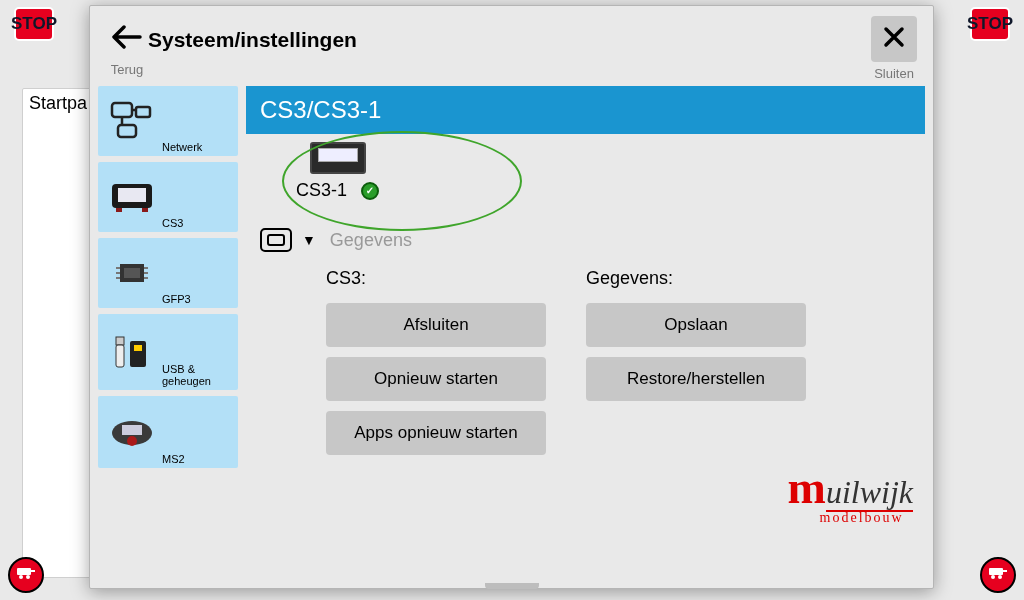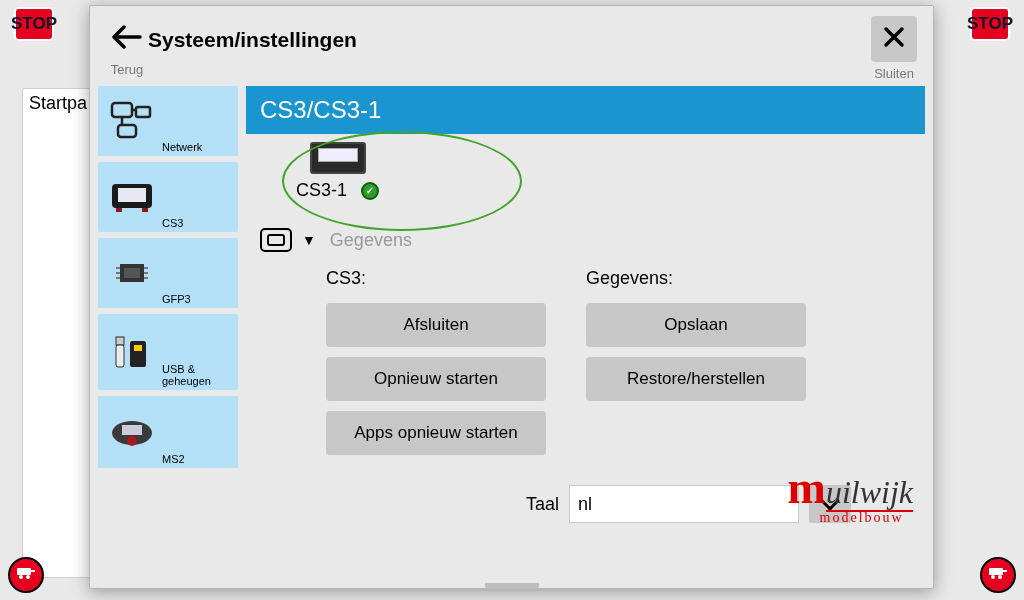--- a/index.html
+++ b/index.html
@@ -236,27 +236,20 @@
               <button class="grey-btn">Opnieuw starten</button>
               <button class="grey-btn">Apps opnieuw starten</button>
             </div>
             <div class="col">
               <div class="col-head">Gegevens:</div>
               <button class="grey-btn">Opslaan</button>
               <button class="grey-btn">Restore/herstellen</button>
             </div>
           </div>
 
-          <div class="lang-row">
-            <span class="lang-label">Taal</span>
-            <input class="lang-input" value="nl" style="">
-            <button class="lang-dd">
-              <span class="chev-down"></span>
-            </button>
-          </div>
 
           <div class="brand">
             <span class="m">m</span><span class="rest">uilwijk</span>
             <span class="sub">modelbouw</span>
           </div>
         </div>
       </div>
 
     </div>
 

